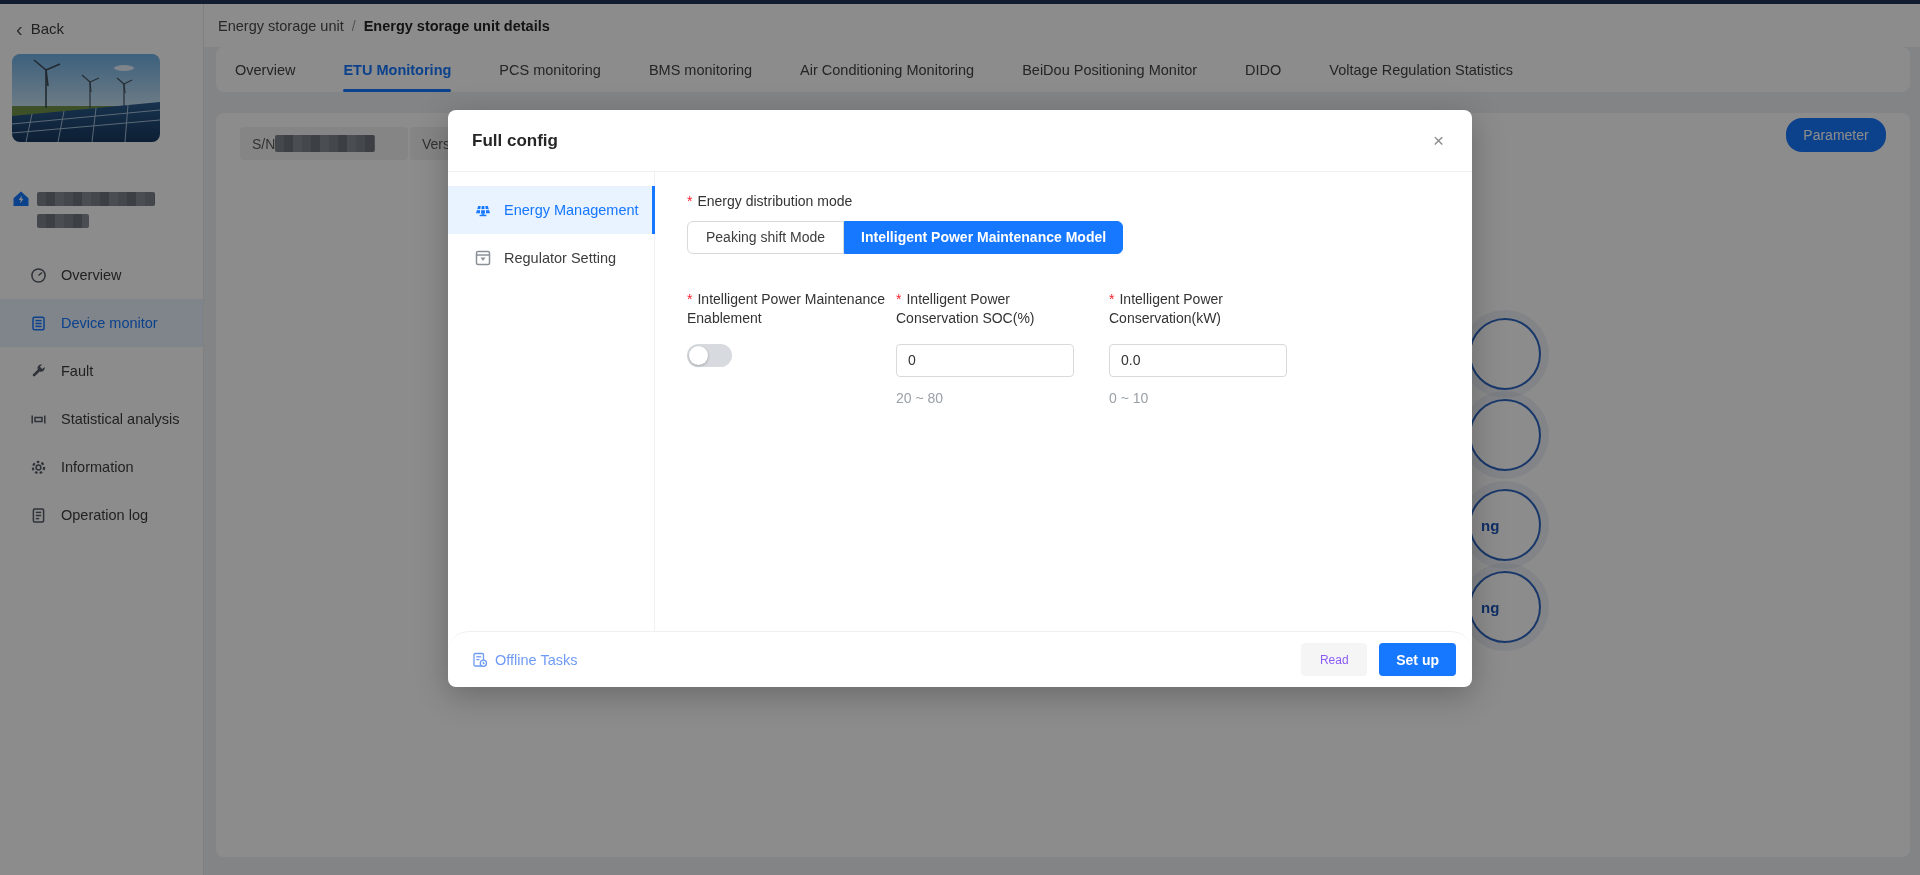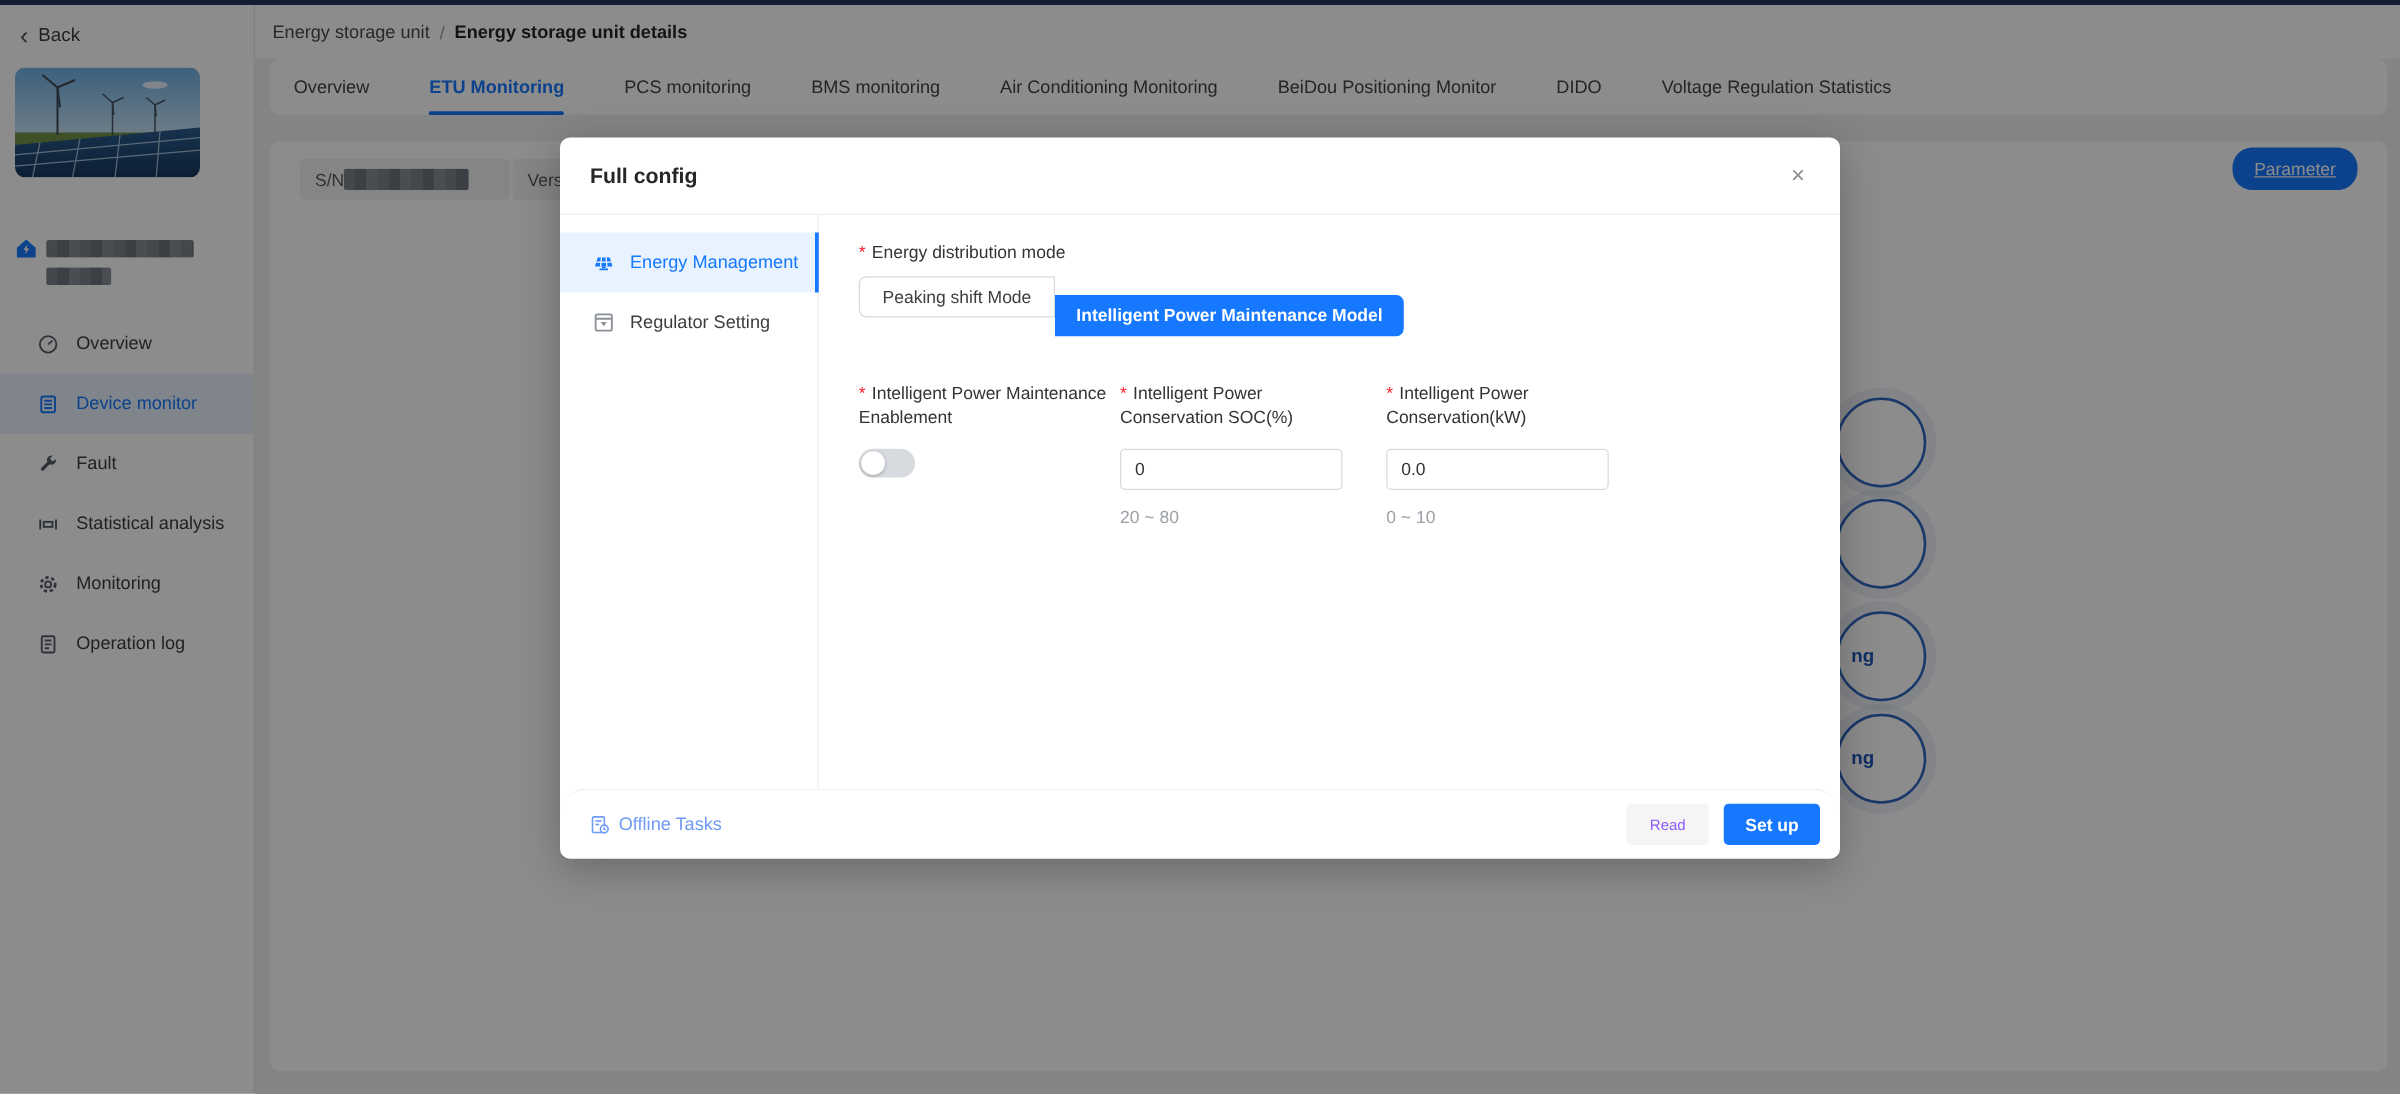--- a/index.html
+++ b/index.html
@@ -55,21 +55,21 @@
   .main-card { position:absolute; left:216px; top:113px; width:1694px; height:744px;
                background:#ffffff; border-radius:8px; }
   .chip { position:absolute; height:33px; background:#f2f3f5; border-radius:4px;
           display:flex; align-items:center; padding:0 12px; 
           font-size:14px; color:#595959; }
   .chip-sn { left:24px; top:14px; width:168px; }
   .chip-ver { left:194px; top:14px; width:150px; }
   .sn-redact { width:100px; height:17px; }
   .param-btn { position:absolute; right:24px; top:5px; width:100px; height:34px;
                background:#1677ff; color:#fff; border:none; border-radius:16px;
-               font-size:14px; font-family:inherit; cursor:pointer;text-decoration:underline; }
+               font-size:14px; font-family:inherit; cursor:pointer; }
   .circle-btn { position:absolute; width:72px; height:72px; border-radius:50%;
                 border:2px solid #2f66c2; background:rgba(255,255,255,.35);
                 box-shadow:0 0 0 8px rgba(182,198,220,.25);
                 color:#1d54b8; font-weight:700; font-size:15px; cursor:pointer; }
   .circle-btn span { position:absolute; left:10px; top:50%; transform:translateY(-50%); }
 
   
   .overlay { position:absolute; inset:0; background:rgba(0,0,0,.45); z-index:40; }
 
   
@@ -90,21 +90,21 @@
   .mnav-item.selected::after { content:""; position:absolute; right:-1px; top:0; bottom:0;
                                width:3px; background:#1677ff; }
   .modal-content { flex:1; padding:20px 32px; }
   .field-label { font-size:14px; color:#333; line-height:1.35; }
   .req { color:#f5222d; margin-right:5px; }
   .seg-group { display:inline-flex; margin-top:10px; }
   .seg-btn { height:33px; display:flex; align-items:center; padding:10px 18px;
              font-size:14px; font-family:inherit; cursor:pointer; }
   .seg-off { background:#fff; border:1px solid #d9d9d9; border-radius:6px 0 0 6px; color:#3d3d3d; }
   .seg-on  { background:#1677ff; border:1px solid #1677ff; border-radius:0 6px 6px 0;
-             color:#fff; font-weight:700; padding:0 16px;margin-top:15px; }
+             color:#fff; font-weight:700; padding:0 16px; }
   .fields-row { display:flex; margin-top:36px; }
   .fcol1 { width:209px; } .fcol2 { width:213px; } .fcol3 { width:220px; }
   .fcol1 .field-label { max-width:200px; }
   .fcol2 .field-label { max-width:200px; }
   .fcol3 .field-label { max-width:160px; }
   .field-control { margin-top:16px; }
   .toggle { position:relative; width:45px; height:23px; border-radius:12px;
             background:#d7dade; cursor:pointer; margin-top:5px; }
   .toggle-knob { position:absolute; left:2px; top:2px; width:19px; height:19px;
                  border-radius:50%; background:#fff; box-shadow:0 1px 3px rgba(0,0,0,.25); }
@@ -229,21 +229,21 @@
           </span>
         <span>Statistical analysis</span>
       </div>
       <div class="menu-item">
         <span class="micon">
           <svg width="17" height="17" viewBox="0 0 17 17" fill="none" stroke="currentColor">
             <circle cx="8.5" cy="8.5" r="5.6" stroke-width="2.2" stroke-dasharray="2.6 2.2"></circle>
             <circle cx="8.5" cy="8.5" r="2.4" stroke-width="1.5"></circle>
           </svg>
           </span>
-        <span>Monitoring</span>
+        <span>Information</span>
       </div>
       <div class="menu-item">
         <span class="micon">
           <svg width="17" height="17" viewBox="0 0 17 17" fill="none" stroke="currentColor" stroke-width="1.5">
             <rect x="3.4" y="2" width="10.2" height="13" rx="1.2"></rect>
             <line x1="5.8" y1="5.4" x2="11.2" y2="5.4"></line>
               <line x1="5.8" y1="8.5" x2="11.2" y2="8.5"></line>
             <line x1="5.8" y1="11.6" x2="9.2" y2="11.6"></line>
           </svg>
           </span>

